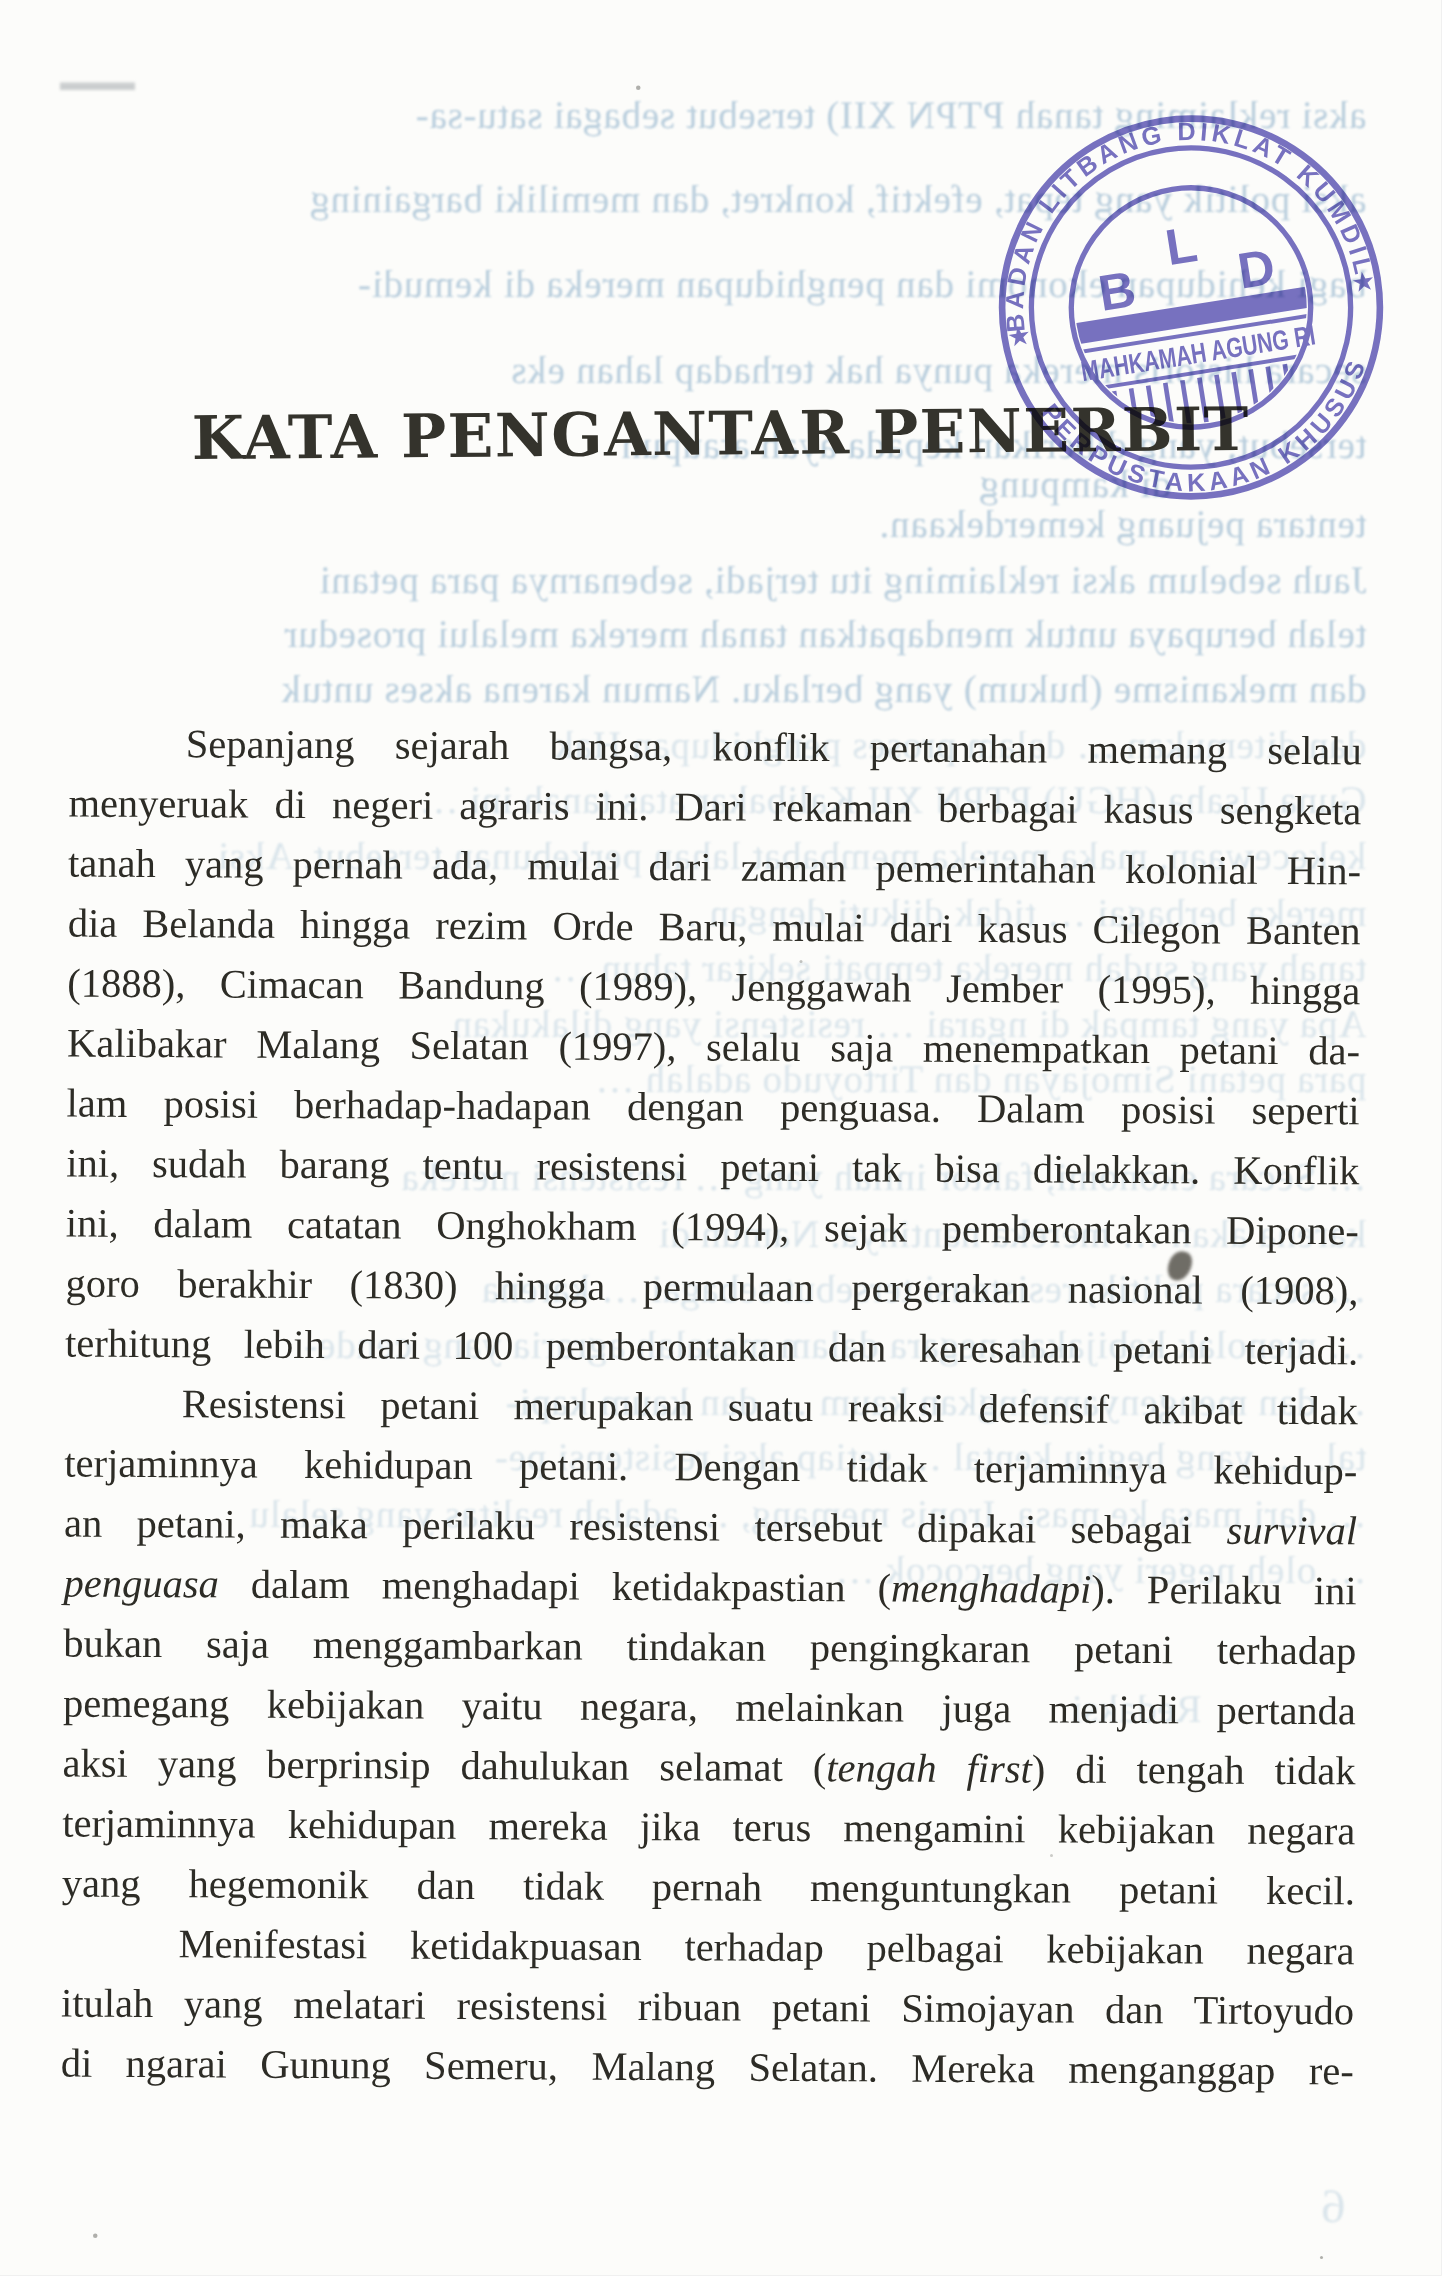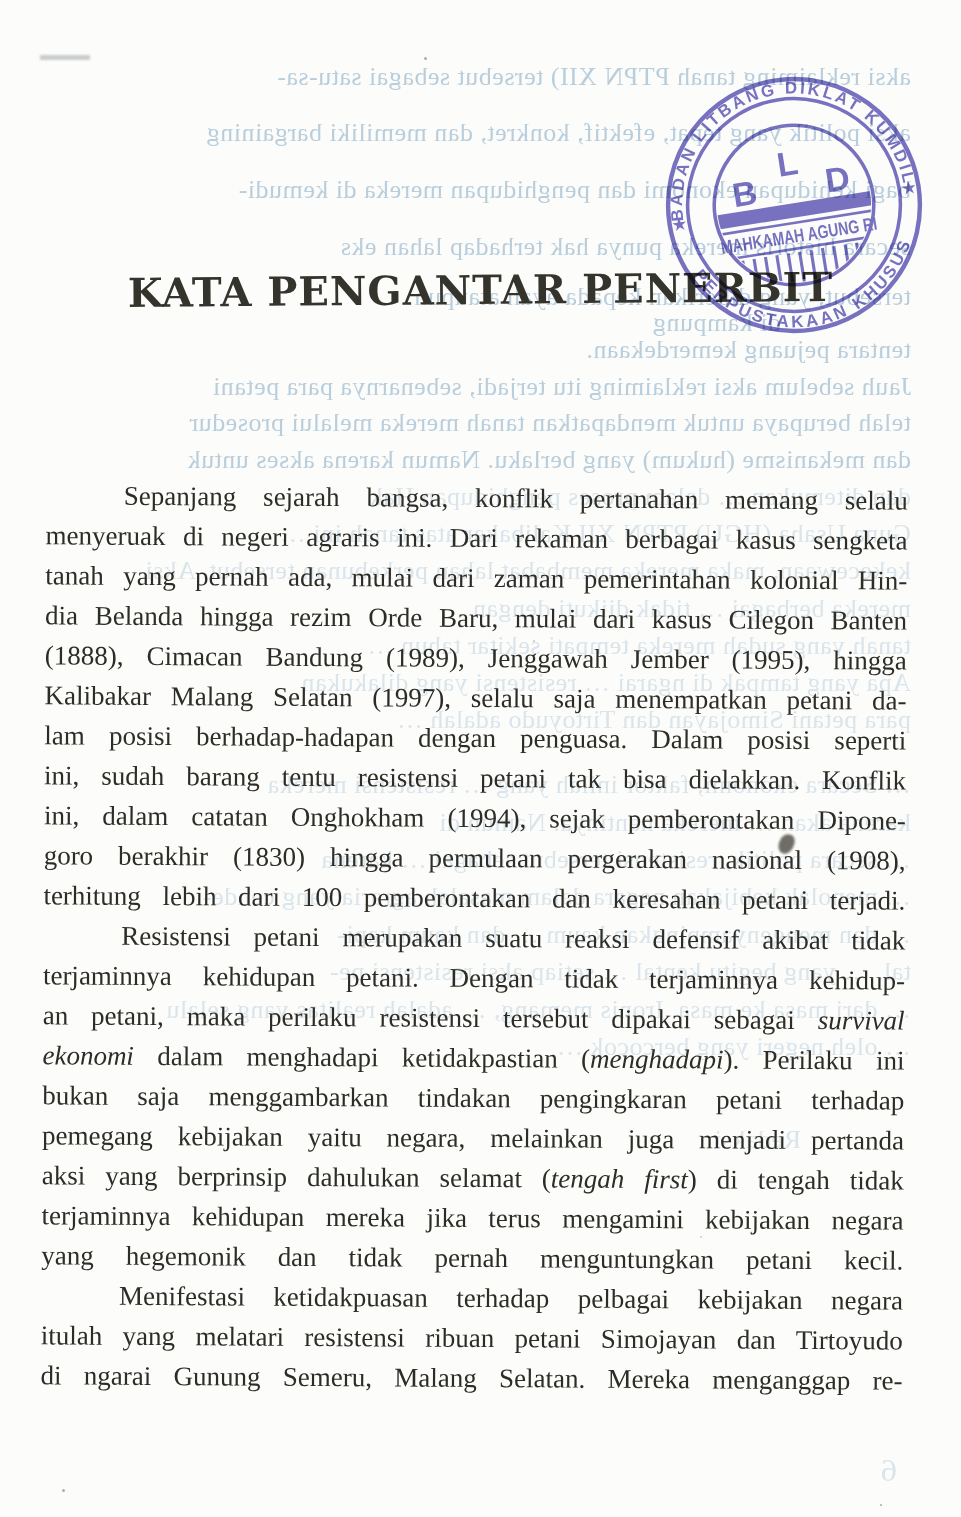--- a/index.html
+++ b/index.html
@@ -109,21 +109,21 @@
         <div class="line"><span>lam posisi berhadap-hadapan dengan penguasa. Dalam posisi seperti</span></div>
         <div class="line"><span>ini, sudah barang tentu resistensi petani tak bisa dielakkan. Konflik</span></div>
         <div class="line"><span>ini, dalam catatan Onghokham (1994), sejak pemberontakan Dipone-</span></div>
         <div class="line"><span>goro berakhir (1830) hingga permulaan pergerakan nasional (1908),</span></div>
         <div class="line"><span>terhitung lebih dari 100 pemberontakan dan keresahan petani terjadi.</span></div>
       </div>
       <div class="paragraph">
         <div class="line indent"><span>Resistensi petani merupakan suatu reaksi defensif akibat tidak</span></div>
         <div class="line"><span>terjaminnya kehidupan petani. Dengan tidak terjaminnya kehidup-</span></div>
         <div class="line"><span>an petani, maka perilaku resistensi tersebut dipakai sebagai </span><span class="em">survival</span></div>
-        <div class="line"><span class="em">ekonomi</span><span> dalam menghadapi ketidakpastian (</span><span class="em">menghadapi</span><span>). Perilaku ini</span></div>
+        <div class="line"><span class="em">penguasa</span><span> dalam menghadapi ketidakpastian (</span><span class="em">menghadapi</span><span>). Perilaku ini</span></div>
         <div class="line"><span>bukan saja menggambarkan tindakan pengingkaran petani terhadap</span></div>
         <div class="line"><span>pemegang kebijakan yaitu negara, melainkan juga menjadi pertanda</span></div>
         <div class="line"><span>aksi yang berprinsip dahulukan selamat (</span><span class="em">tengah first</span><span>) di tengah tidak</span></div>
         <div class="line"><span>terjaminnya kehidupan mereka jika terus mengamini kebijakan negara</span></div>
         <div class="line"><span>yang hegemonik dan tidak pernah menguntungkan petani kecil.</span></div>
       </div>
       <div class="paragraph">
         <div class="line indent"><span>Menifestasi ketidakpuasan terhadap pelbagai kebijakan negara</span></div>
         <div class="line"><span>itulah yang melatari resistensi ribuan petani Simojayan dan Tirtoyudo</span></div>
         <div class="line"><span>di ngarai Gunung Semeru, Malang Selatan. Mereka menganggap re-</span></div>

